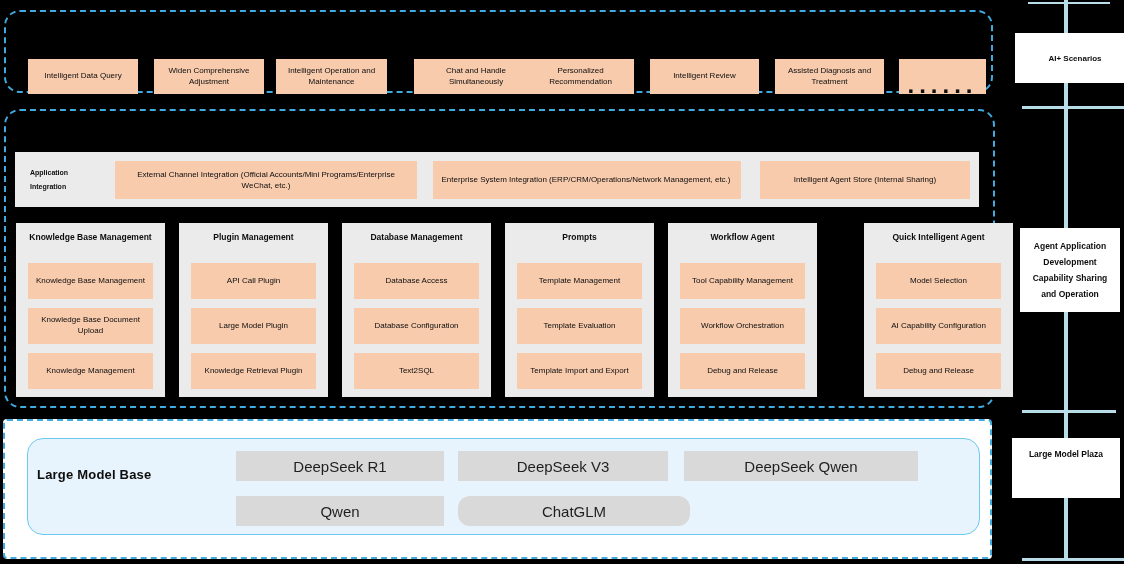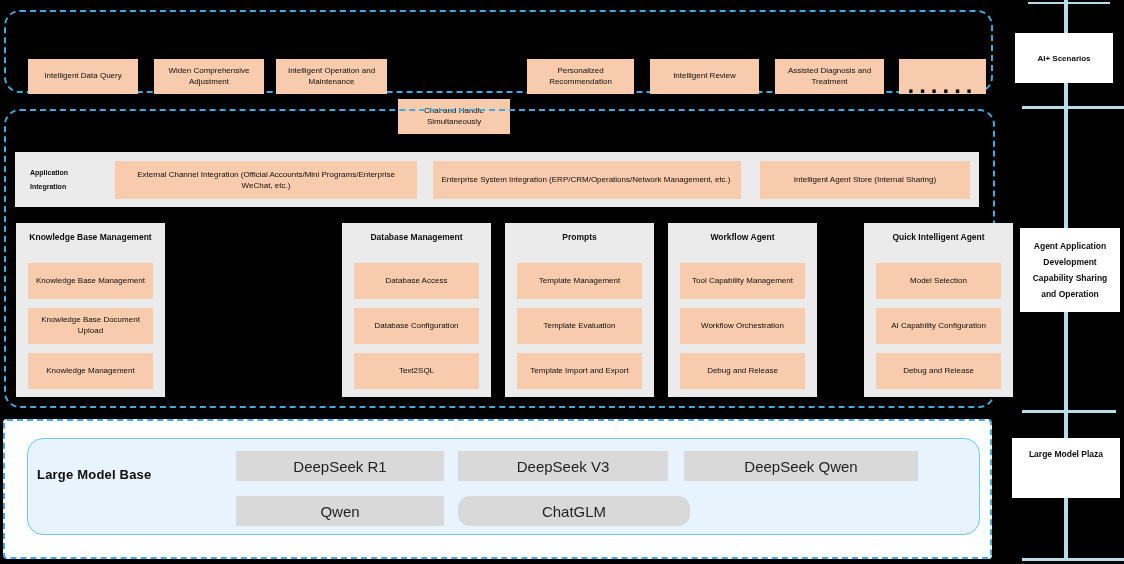--- a/index.html
+++ b/index.html
@@ -8,21 +8,21 @@
     font-family:"Liberation Sans",sans-serif;color:#0d0d0d;
   }
   
   .dashed-frame{position:absolute;border:2px dashed #41aade;border-radius:16px;}
   #top-frame{left:4px;top:10px;width:985px;height:79px;}
   #mid-frame{left:4px;top:109px;width:987px;height:295px;}
   #bottom-frame{left:3px;top:419px;width:985px;height:136px;background:#ffffff;border-radius:4px;}
   
   .sc{position:absolute;top:47px;height:35px;background:#f8cbad;display:flex;align-items:center;justify-content:center;text-align:center;font-size:8px;line-height:1.35;padding:0 4px;box-sizing:border-box;}
   .sc0{left:22px;width:110px;}  .sc1{left:148px;width:110px;}
-  .sc2{left:270px;width:111px;} .sc3{left:392px;width:112px;margin-top:40px;}
+  .sc2{left:270px;width:111px;} .sc3{left:408px;width:124px;}
   .sc4{left:521px;width:107px;} .sc5{left:644px;width:109px;}
   .sc6{left:769px;width:109px;}
   .sc7{left:893px;width:87px;align-items:flex-end;}
   .dots-text{font-weight:900;font-size:24px;letter-spacing:5px;line-height:10px;padding-bottom:4px;}
   
   #integration-bar{position:absolute;left:15px;top:152px;width:964px;height:55px;background:#ebebeb;}
   #integration-label{position:absolute;left:15px;top:0;width:72px;height:55px;display:flex;align-items:center;font-size:7px;font-weight:bold;line-height:1.9;}
   .ib{position:absolute;top:9px;height:38px;background:#f8cbad;display:flex;align-items:center;justify-content:center;text-align:center;font-size:8px;line-height:1.4;padding:0 10px;box-sizing:border-box;}
   .ib0{left:100px;width:302px;} .ib1{left:418px;width:308px;padding-left:8px;} .ib2{left:745px;width:210px;}
   
@@ -39,21 +39,21 @@
   .mb0{left:236px;top:451px;width:208px;} .mb1{left:458px;top:451px;width:210px;} .mb2{left:684px;top:451px;width:234px;}
   .mb3{left:236px;top:496px;width:208px;} .mb4{left:458px;top:496px;width:232px;border-radius:12px;} .mb5{left:684px;top:496px;width:234px;}
   
   .rail-line{position:absolute;background:#b9dde8;}
   #rail-v{left:1064px;top:0;width:4px;height:561px;}
   #rail-t0{left:1028px;top:2px;width:82px;height:2px;}
   #rail-t1{left:1022px;top:106px;width:102px;height:3px;}
   #rail-t2{left:1022px;top:410px;width:94px;height:3px;}
   #rail-t3{left:1022px;top:558px;width:102px;height:3px;}
   .layer-label{position:absolute;background:#ffffff;display:flex;align-items:center;justify-content:center;text-align:center;font-weight:bold;}
-  #label-scenarios{left:1015px;top:33px;width:98px;height:50px;font-size:8px;}
+  #label-scenarios{left:1015px;top:33px;width:98px;height:50px;font-size:8px;padding-left:11px;}
   #label-agent{left:1020px;top:228px;width:100px;height:84px;font-size:8.5px;line-height:1.9;padding:12px 6px;box-sizing:border-box;}
   #label-plaza{left:1012px;top:438px;width:108px;height:60px;font-size:8.5px;align-items:flex-start;padding-top:11px;box-sizing:border-box;}
 </style>
 </head>
 <body>
 
 <div id="stage">
 
   <div id="top-frame" class="dashed-frame">
     <div class="sc sc0">Intelligent Data Query</div>
@@ -77,20 +77,26 @@
     <div class="ib ib2">Intelligent Agent Store (Internal Sharing)</div>
   </div>
 
   <div class="col col0">
     <div class="col-title">Knowledge Base Management</div>
     <div class="it it0">Knowledge Base Management</div>
     <div class="it it1">Knowledge Base Document Upload</div>
     <div class="it it2">Knowledge Management</div>
   </div>
 
+  <div class="col col1">
+    <div class="col-title">Plugin Management</div>
+    <div class="it it0">API Call Plugin</div>
+    <div class="it it1">Large Model Plugin</div>
+    <div class="it it2">Knowledge Retrieval Plugin</div>
+  </div>
 
   <div class="col col2">
     <div class="col-title">Database Management</div>
     <div class="it it0">Database Access</div>
     <div class="it it1">Database Configuration</div>
     <div class="it it2">Text2SQL</div>
   </div>
 
   <div class="col col3">
     <div class="col-title">Prompts</div>

